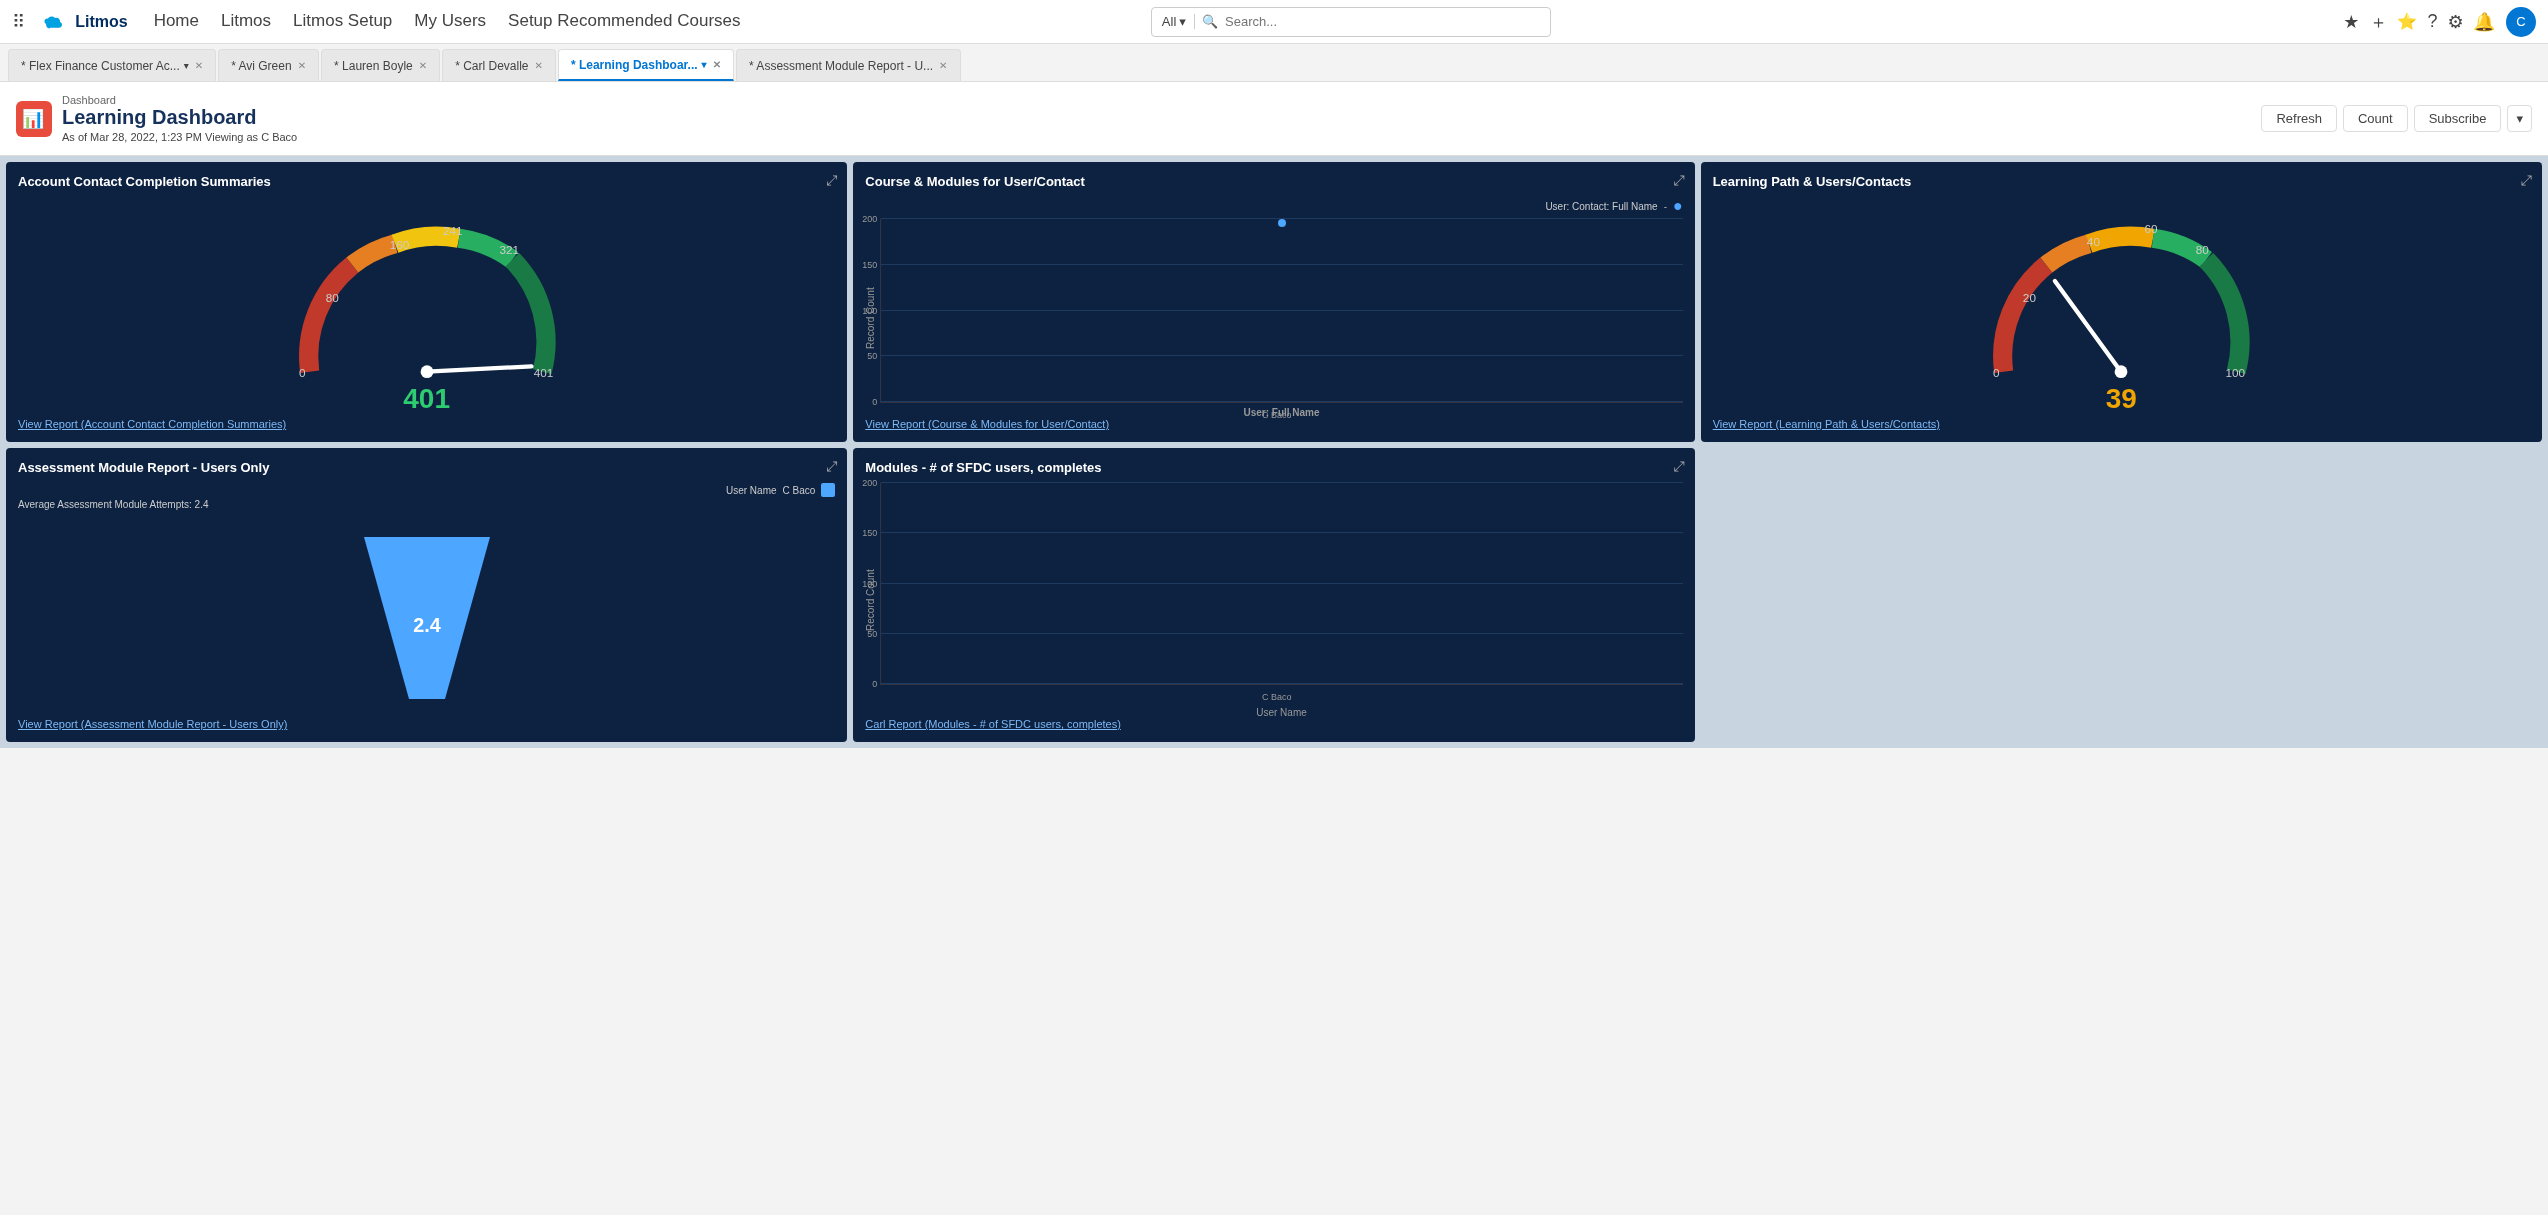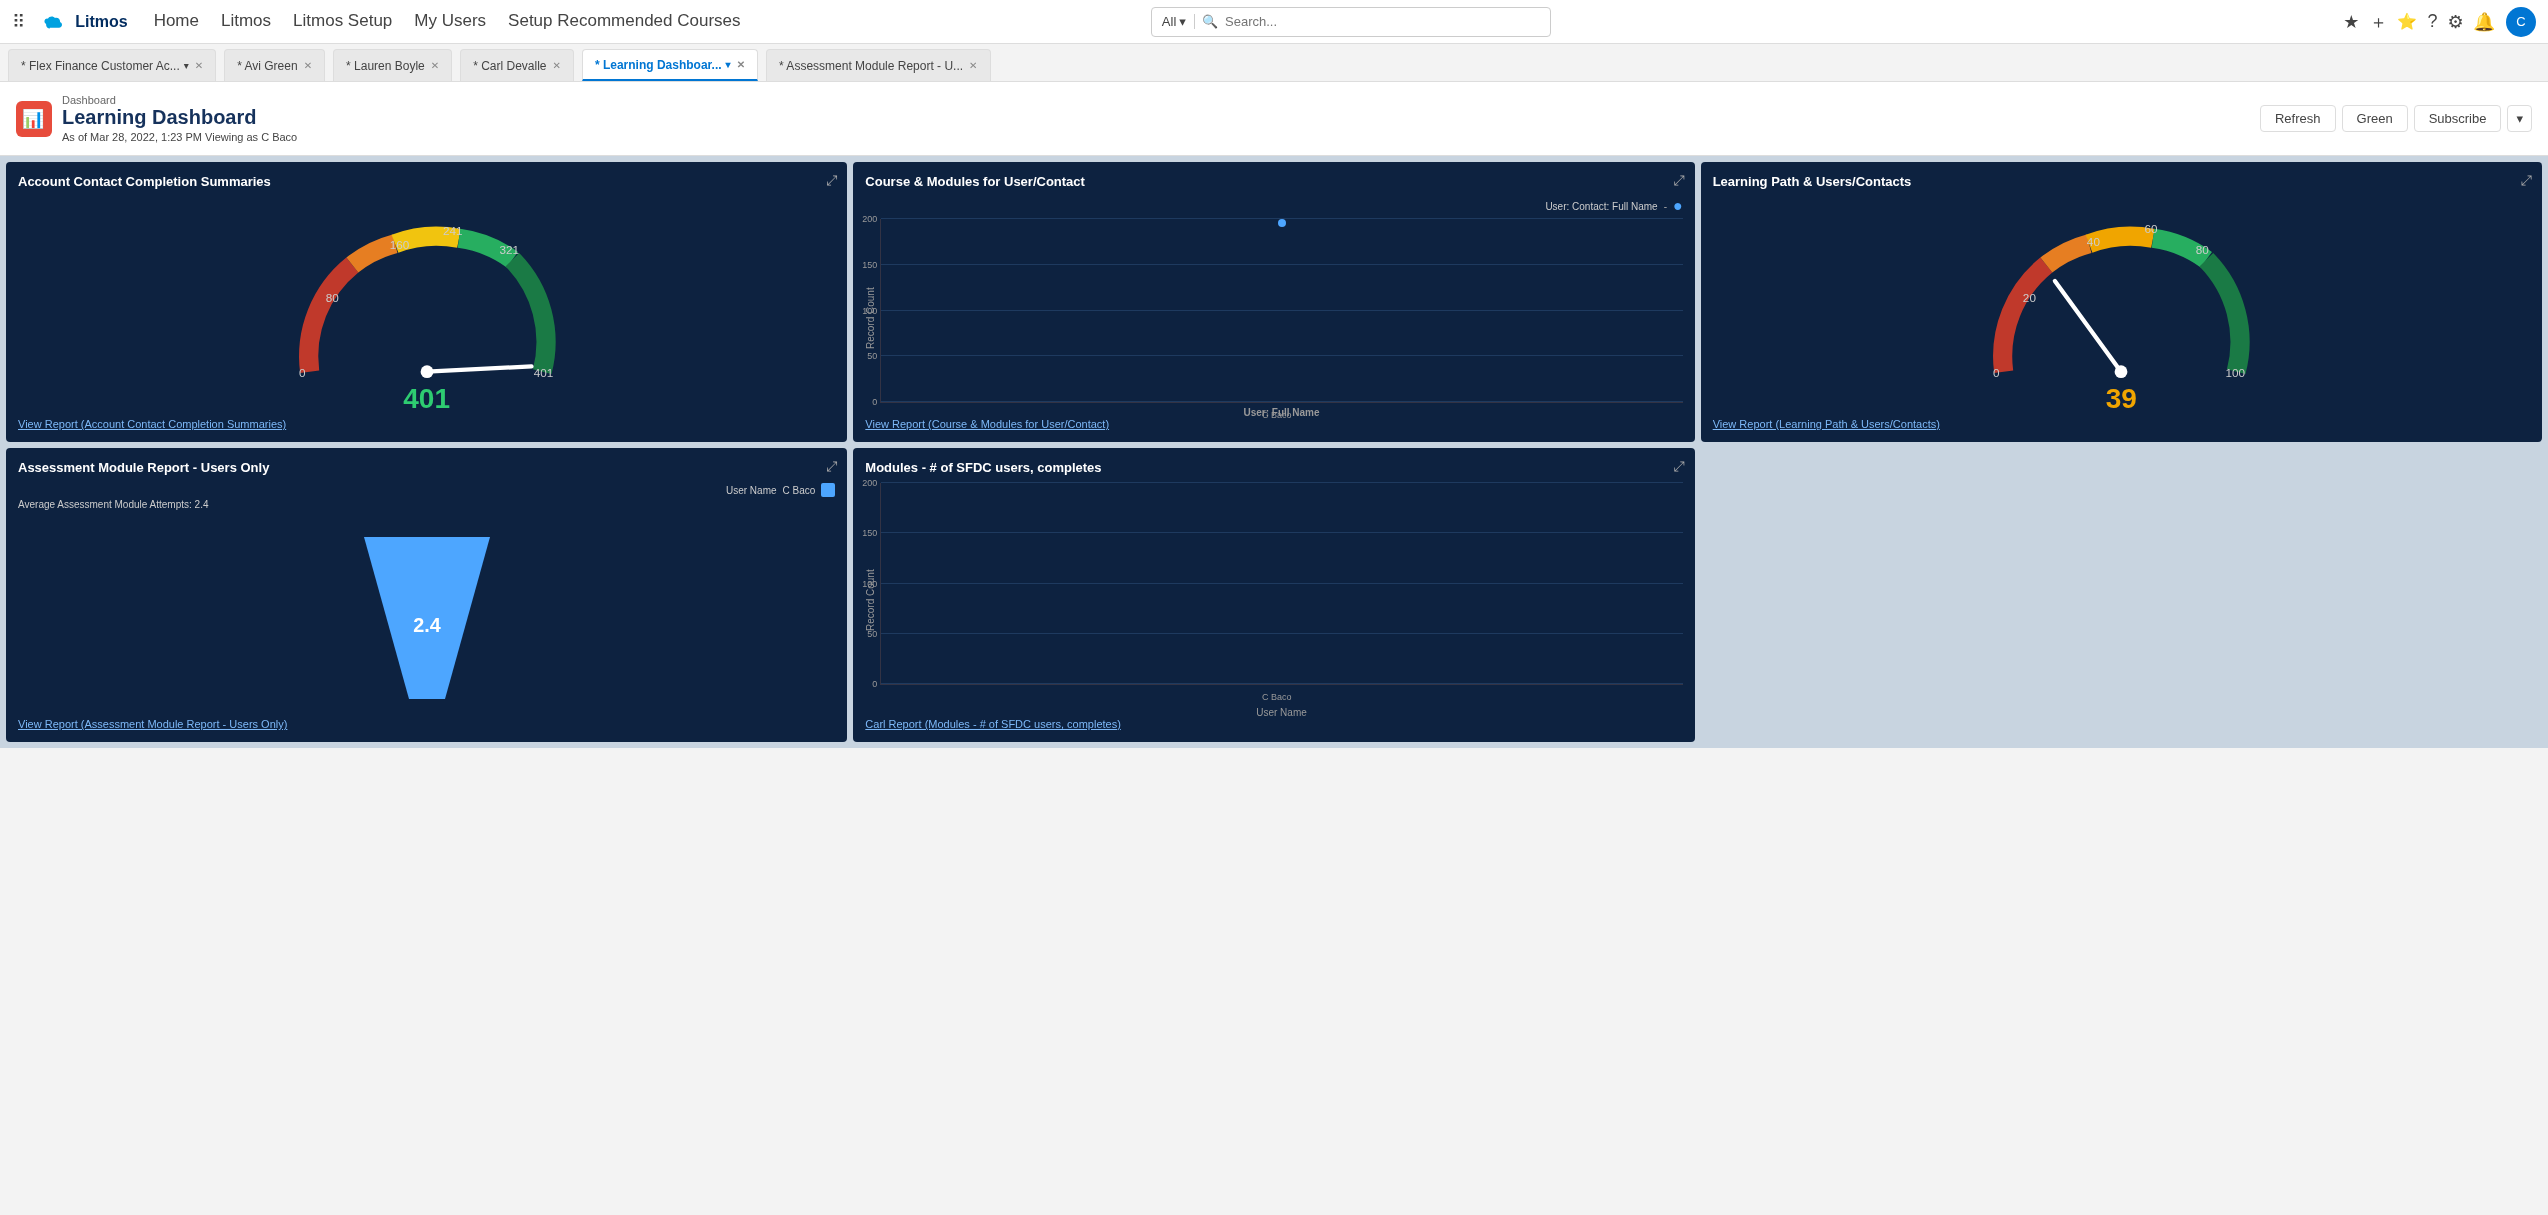--- a/index.html
+++ b/index.html
@@ -61,21 +61,21 @@
       overflow-x: auto;
     }
     .tab {
       display: flex; align-items: center; gap: 4px;
       padding: 0 12px; height: 32px;
       border: 1px solid #ddd; border-bottom: none;
       border-radius: 4px 4px 0 0;
       background: #e8e8e8;
       font-size: 12px; color: #444;
       cursor: pointer; white-space: nowrap;
-      margin-right: 8px;
+      margin-right: 2px;
     }
     .tab.active {
       background: #fff;
       color: #0176d3;
       border-bottom: 2px solid #0176d3;
       font-weight: 600;
     }
     .tab .tab-close { font-size: 10px; color: #888; margin-left: 2px; cursor: pointer; }
     .tab .tab-arrow { font-size: 10px; }
 
@@ -294,21 +294,21 @@
       </div>
       <div>
         <div class="dashboard-breadcrumb">Dashboard</div>
         <div class="dashboard-title">Learning Dashboard</div>
         <div class="dashboard-subtitle">As of Mar 28, 2022, 1:23 PM Viewing as C Baco</div>
       </div>
     </div>
   </div>
   <div class="dashboard-actions">
     <button class="btn-action">Refresh</button>
-    <button class="btn-action">Green</button>
+    <button class="btn-action">Count</button>
     <button class="btn-action">Subscribe</button>
     <button class="btn-dropdown">▾</button>
   </div>
 </div>
 
 <div class="dashboard-grid">
 
   <div class="dashboard-card">
     <div class="card-title">Account Contact Completion Summaries</div>
     <span class="card-expand-icon">⤢</span>

